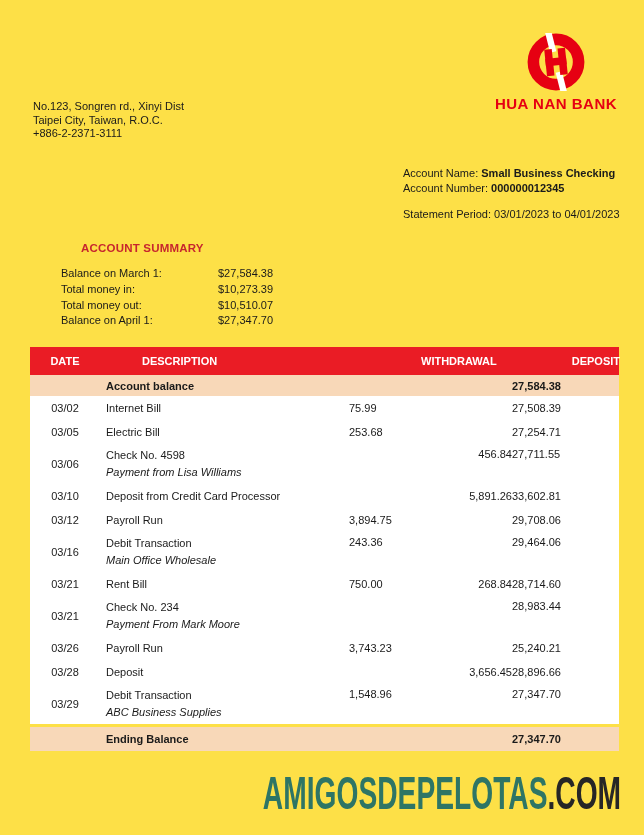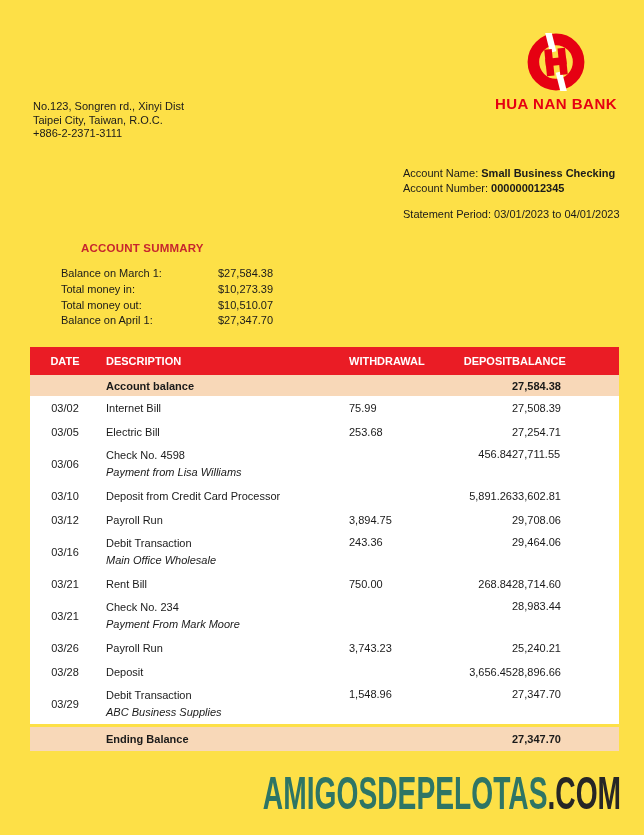--- a/index.html
+++ b/index.html
@@ -28,21 +28,21 @@
   .summary .lbl { display:inline-block; width:157px; }
 
   
   .txn { position:absolute; left:30px; top:347px; width:589px; font-size:11px; }
   .t-row { display:grid; grid-template-columns:70px 245px 87px 80px 107px; }
   .c-date { text-align:center; }
   .c-desc { padding-left:6px; }
   .c-wd   { padding-left:4px; }
   .c-dep  { text-align:right; }
   .c-bal  { text-align:left; padding-right:16px; }
-  .t-header { background:#ea1c25; color:#ffffff; font-weight:bold; height:28px; align-items:center; }
+  .t-header { background:#ea1c25; color:#ffffff; font-weight:bold; height:28px; align-items:center;gap:36px; }
   .t-header .c-bal { padding-right:6px; }
   .t-prev { background:#f8d8b8; font-weight:bold; min-height:21px; align-items:center; }
   .t-end  { background:#f8d8b8; font-weight:bold; min-height:24px; align-items:center; margin-top:3px; }
   .t-data { min-height:24px; align-items:center; background:#fff; }
   .t-data.multi { min-height:38px; padding:4px 0; align-items:start; }
   .t-data.multi .c-date { align-self:center; }
   .t-data .c-desc { line-height:15px; }
   .note { font-style:italic; display:block; margin-top:2px; }
   .note:empty { display:none; }
 

